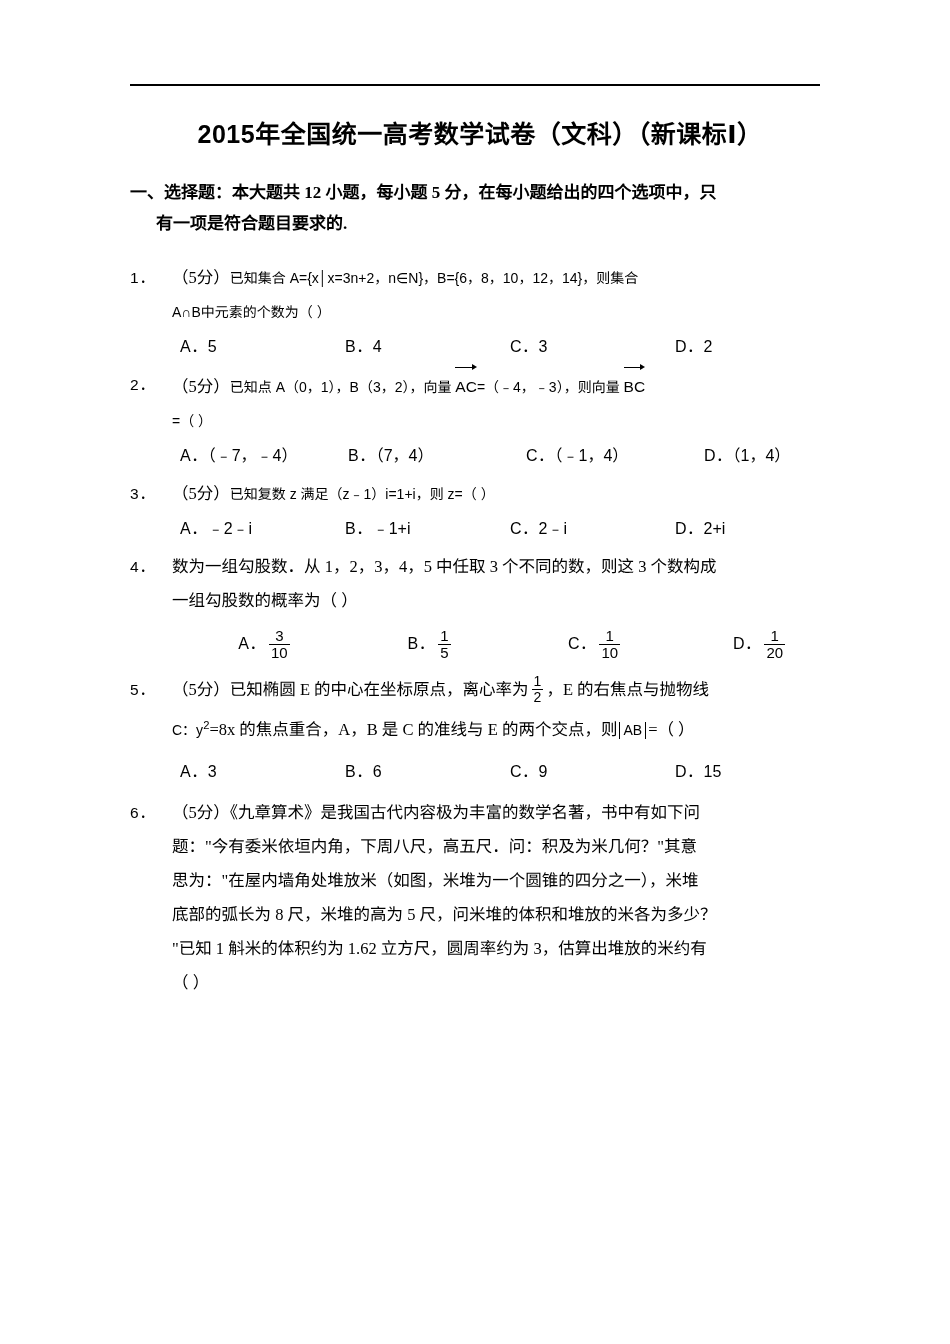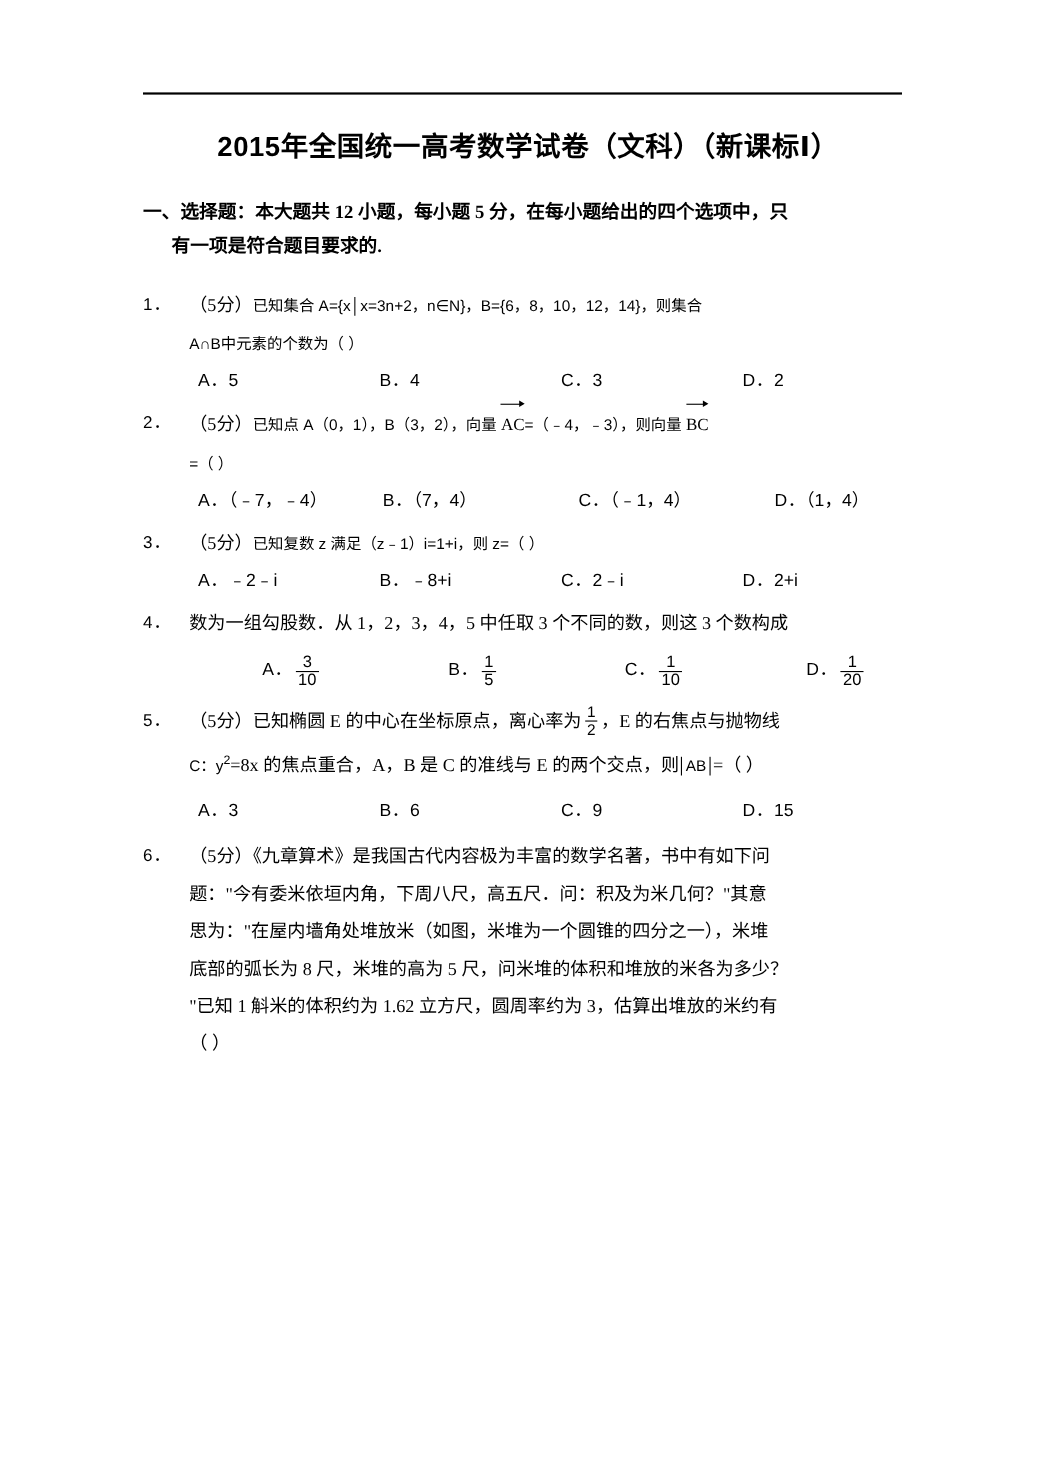--- a/index.html
+++ b/index.html
@@ -125,21 +125,21 @@
     margin: 0 3px;
   }
   .frac .nu { display: block; padding: 0 2px; }
   .frac .de { display: block; padding: 0 2px; border-top: 1.3px solid #000; }
 
   .frac.sm { font-size: 14px; vertical-align: -0.5em; }
 
   .vec {
     display: inline-block;
     position: relative;
-    font-family: Liberation Serif, serif;
+    font-family: Liberation Sans, sans-serif;
     font-size: 15.5px;
     padding-top: 2px;
   }
   .vec::before {
     content: "";
     position: absolute;
     left: 0; right: 2px; top: -1px;
     border-top: 1.6px solid #000;
   }
   .vec::after {
@@ -203,28 +203,29 @@
         <span class="ch" style="width:150px"><span class="lab">A．</span><span>（﹣7，﹣4）</span></span><span class="ch" style="width:160px"><span class="lab">B．</span><span>（7，4）</span></span><span class="ch" style="width:160px"><span class="lab">C．</span><span>（﹣1，4）</span></span><span class="ch"><span class="lab">D．</span><span>（1，4）</span></span>
       </span>
     </div>
 
     <div class="q">
       <span class="num">3．</span>
       <span class="body">
         <span class="line"><span>（5分）</span><span class="m">已知复数 z 满足（z﹣1）i=1+i，则 z=（     ）</span></span>
       </span>
       <span class="choices cols4">
-        <span class="ch"><span class="lab">A．</span><span>﹣2﹣i</span></span><span class="ch"><span class="lab">B．</span><span>﹣8+i</span></span><span class="ch"><span class="lab">C．</span><span>2﹣i</span></span><span class="ch"><span class="lab">D．</span><span>2+i</span></span>
+        <span class="ch"><span class="lab">A．</span><span>﹣2﹣i</span></span><span class="ch"><span class="lab">B．</span><span>﹣1+i</span></span><span class="ch"><span class="lab">C．</span><span>2﹣i</span></span><span class="ch"><span class="lab">D．</span><span>2+i</span></span>
       </span>
     </div>
 
     <div class="q q4">
       <span class="num">4．</span>
       <span class="body">
         <span class="line">数为一组勾股数．从 1，2，3，4，5 中任取 3 个不同的数，则这 3 个数构成</span>
+        <span class="line">一组勾股数的概率为（     ）</span>
       </span>
       <span class="choices cols4 frac">
         <span class="ch"><span class="lab">A．</span><span class="frac"><span class="nu">3</span><span class="de">10</span></span></span><span class="ch"><span class="lab">B．</span><span class="frac"><span class="nu">1</span><span class="de">5</span></span></span><span class="ch"><span class="lab">C．</span><span class="frac"><span class="nu">1</span><span class="de">10</span></span></span><span class="ch"><span class="lab">D．</span><span class="frac"><span class="nu">1</span><span class="de">20</span></span></span>
       </span>
     </div>
 
     <div class="q" style="line-height:40px;">
       <span class="num">5．</span>
       <span class="body">
         <span class="line"><span>（5分）</span><span>已知椭圆 E 的中心在坐标原点，离心率为</span><span class="frac sm"><span class="nu">1</span><span class="de">2</span></span><span>，E 的右焦点与抛物线</span></span>

